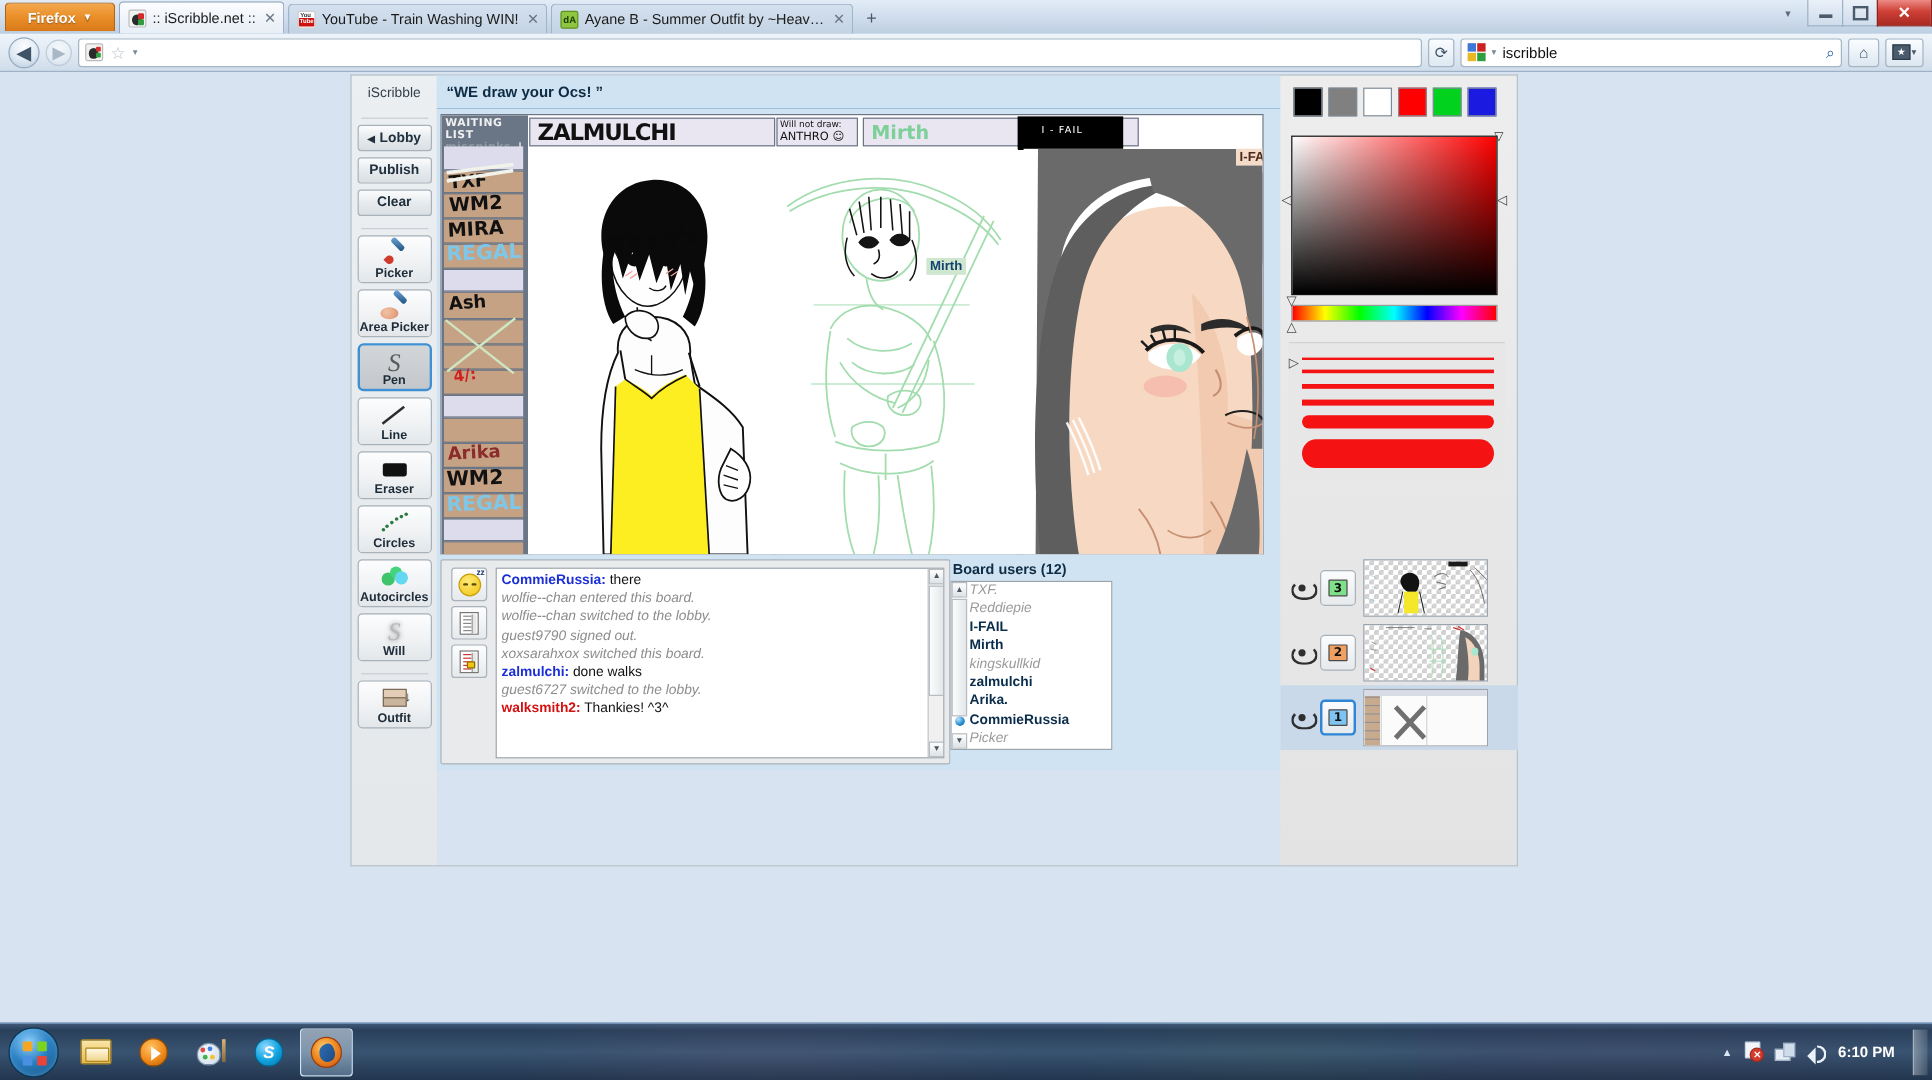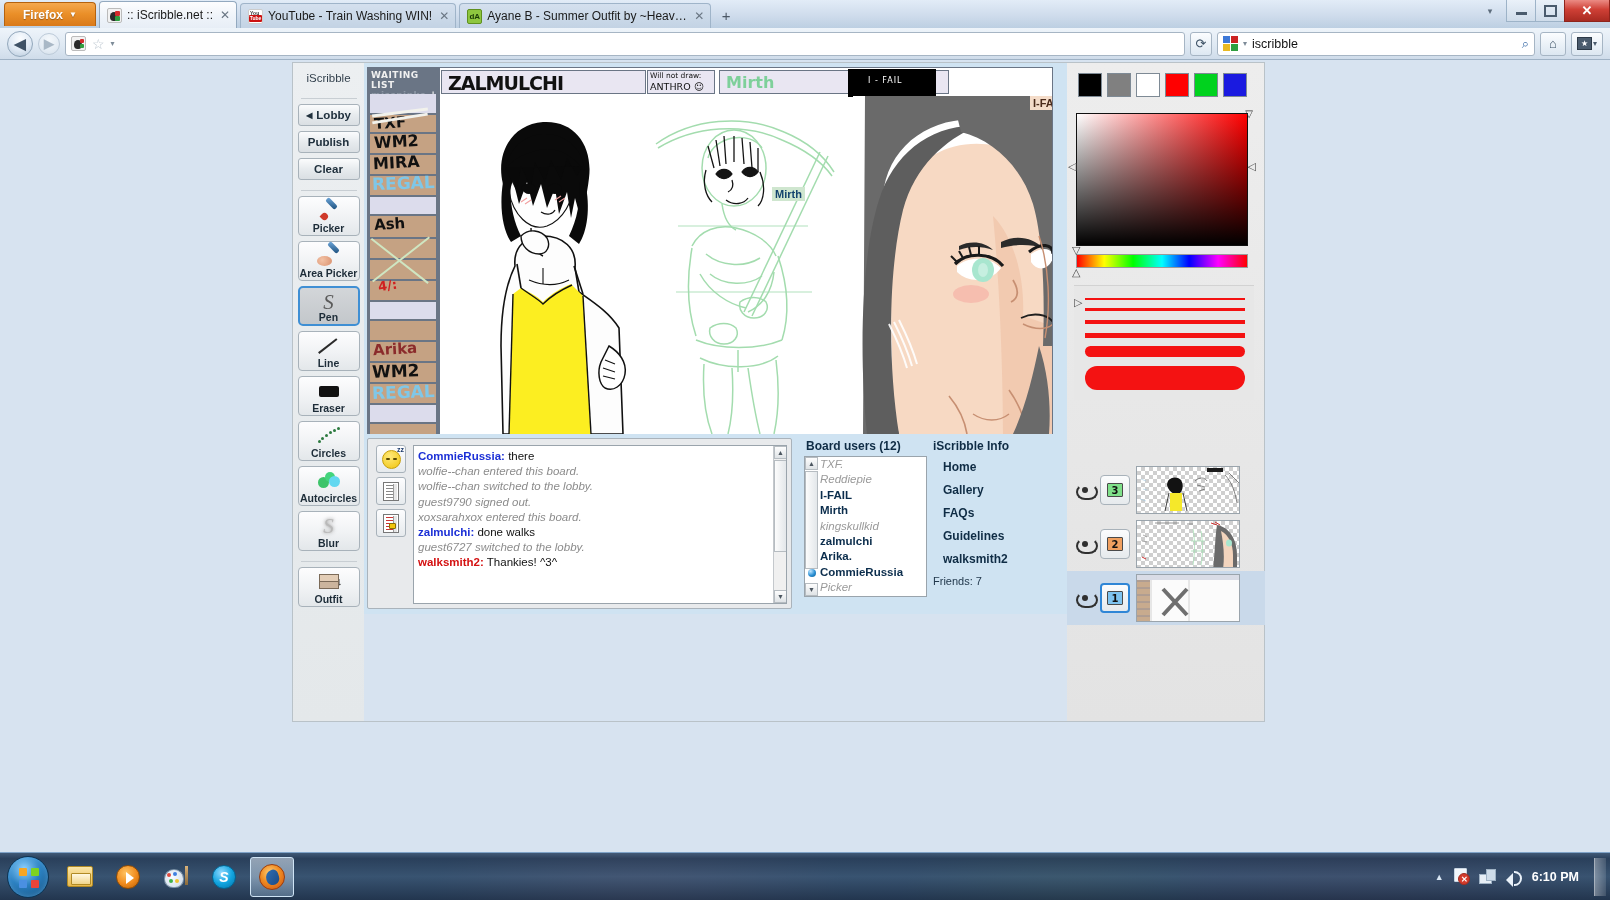--- a/index.html
+++ b/index.html
@@ -374,21 +374,21 @@
     font-size:12px; padding: 0 4px; color:#111;
   }
   #sendbtn {
     width:62px; background: linear-gradient(180deg,#fcfcfd,#e6eaee 55%,#d8dde1);
     border:1px solid #a3adb5; border-radius:3px;
     font-size:12px; font-weight:bold; color:#16242f;
     display:flex; align-items:center; justify-content:center;
   }
   
   #userscol {
-    width: 135px; height:171px; padding-left:12px;
+    width: 135px; height:171px; padding-left:0;
     background:#cfe3f2;
   }
   #users-title { font-size:12px; font-weight:bold; color:#0f2c45; margin: 1px 0 3px 2px; }
   #userlist {
     height: 141px; background:#fff; border:1px solid #9aa4ac; position:relative; overflow:hidden;
   }
   .uitem {
     display:flex; align-items:center; gap:4px; padding: 0 0 0 3px;
     font-size:11.5px; line-height:15.4px; white-space:nowrap;
   }
@@ -727,37 +727,38 @@
                 <i class="c2"></i>
                 <i class="c3"></i>
               </span>
           </span>
           <span class="tlabel">Autocircles</span>
         </div>
         <div class="toolbtn">
           <span class="glyph">
               <span class="ic-blur">S</span>
             </span>
-          <span class="tlabel">Blur</span>
+          <span class="tlabel">Will</span>
         </div>
 
         <div class="tool-sep"></div>
 
         <div class="toolbtn">
           <span class="glyph">
             <span class="ic-merge">
                 <span class="arr">↓</span>
               </span>
           </span>
           <span class="tlabel">Outfit</span>
         </div>
       </div>
 
       <div id="center">
 
+        <div id="boardheader">“WE draw your Ocs! ”</div>
 
         <div id="canvas-wrap">
           <div id="canvas">
 
             <div id="wlist">
               <div class="hdr">
                 <span>WAITING LIST</span>
                 <span class="dim">misspinks</span>
                 <span>↓</span>
               </div>
@@ -1010,21 +1011,21 @@
 
             <div id="chatmain">
               <div id="chatlog">
                 <div class="cmsg">
                   <span class="nick" style="color:#1b2fd6">CommieRussia:</span>
                   <span class="body">there</span>
                 </div>
                 <div class="cmsg sys">wolfie--chan entered this board.</div>
                 <div class="cmsg sys">wolfie--chan switched to the lobby.</div>
                 <div class="cmsg sys">guest9790 signed out.</div>
-                <div class="cmsg sys">xoxsarahxox entered this board.</div>
+                <div class="cmsg sys">xoxsarahxox switched this board.</div>
                 <div class="cmsg">
                   <span class="nick" style="color:#1b2fd6">zalmulchi:</span>
                   <span class="body">done walks</span>
                 </div>
                 <div class="cmsg sys">guest6727 switched to the lobby.</div>
                 <div class="cmsg">
                   <span class="nick" style="color:#d41111">walksmith2:</span>
                   <span class="body">Thankies! ^3^</span>
                 </div>
 
@@ -1082,29 +1083,20 @@
                 </div>
 
               <div class="vscroll">
                 <div class="vs-arrow" style="top:0">▲</div>
                 <div class="vs-thumb" style="top:14px;height:98px"></div>
                 <div class="vs-arrow" style="bottom:0">▼</div>
               </div>
             </div>
           </div>
 
-          <div id="infocol">
-            <div id="info-title">iScribble Info</div>
-            <div class="infolink">Home</div>
-            <div class="infolink">Gallery</div>
-            <div class="infolink">FAQs</div>
-            <div class="infolink">Guidelines</div>
-            <div class="infolink">walksmith2</div>
-            <div id="friends">Friends: 7</div>
-          </div>
         </div>
       </div>
 
       <div id="colorcol">
         <div id="swatches">
           <div class="sw" style="background:#000000"></div>
           <div class="sw" style="background:#808080"></div>
           <div class="sw" style="background:#ffffff"></div>
           <div class="sw" style="background:#ff0000"></div>
           <div class="sw" style="background:#00d21e"></div>

